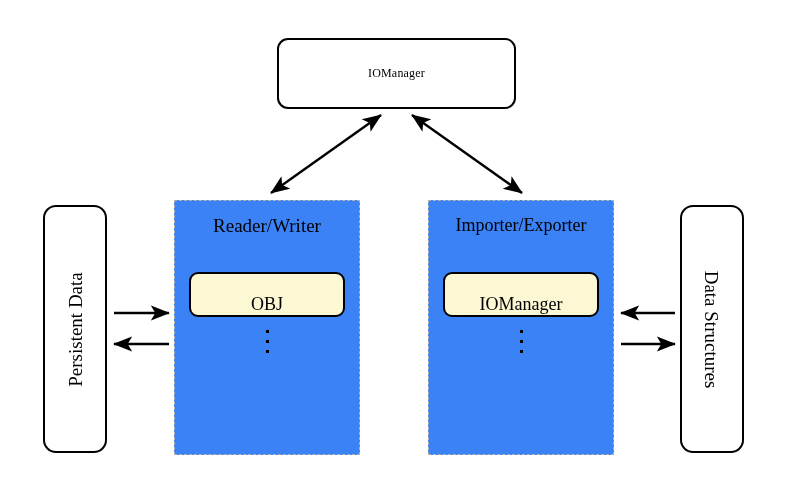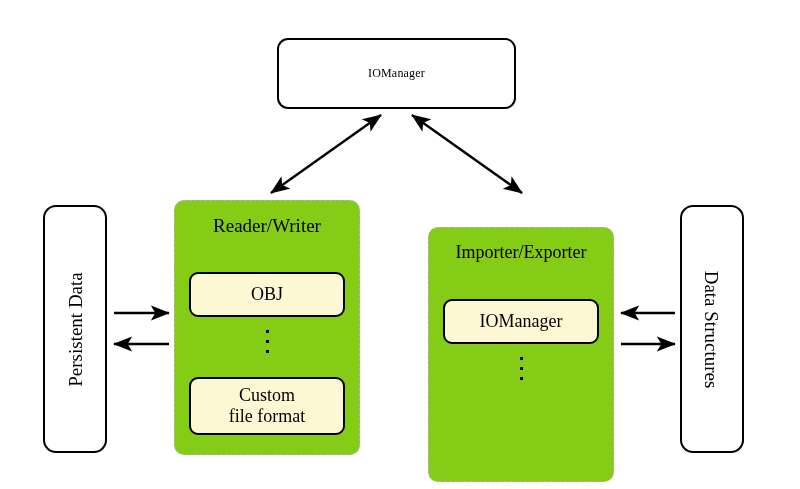--- a/index.html
+++ b/index.html
@@ -68,35 +68,34 @@
     line-height: 1;
   }
   .vtext.up   { transform: rotate(-90deg); }
   .vtext.down { transform: rotate(90deg); }
 
   
   .group {
     position: absolute;
     box-sizing: border-box;
     border: 1.6px dashed #b3b3b3;
-    border-radius: 10px;
-    background: #84cc16;
+    border-radius: 0;
+    background: #3b82f6;
   }
   #group-readerwriter {
     left: 174px;
     top: 200px;
     width: 186px;
     height: 255px;
   }
   #group-importerexporter {
     left: 428px;
     top: 200px;
     width: 186px;
     height: 255px;
-    margin-top: 27px;
   }
   .group-title {
     position: absolute;
     left: 0;
     right: 0;
     top: 14px;
     text-align: center;
     font-size: 19px;
     white-space: nowrap;
   }
@@ -105,21 +104,21 @@
   
   .leaf {
     position: absolute;
     box-sizing: border-box;
     left: 14px;
     right: 14px;
     border: 2.6px solid #000000;
     border-radius: 9px;
     background: #fcf8d3;
     display: flex;
-    align-items: center;
+    align-items: flex-end;
     justify-content: center;
     text-align: center;
     font-size: 18px;
     line-height: 1.18;
   }
   .leaf-top    { top: 71px;  height: 45px; }
   .leaf-bottom { top: 176px; height: 58px; }
 
   
   .vdots {
@@ -172,23 +171,20 @@
     <div class="leaf leaf-top">
       <span>OBJ</span>
     </div>
 
     <div class="vdots">
       <i></i>
         <i></i>
         <i></i>
     </div>
 
-    <div class="leaf leaf-bottom">
-      <span>Custom<br>file format</span>
-    </div>
   </div>
 
   <div class="group" id="group-importerexporter">
     <div class="group-title">Importer/Exporter</div>
 
     <div class="leaf leaf-top">
       <span>IOManager</span>
     </div>
 
     <div class="vdots">

